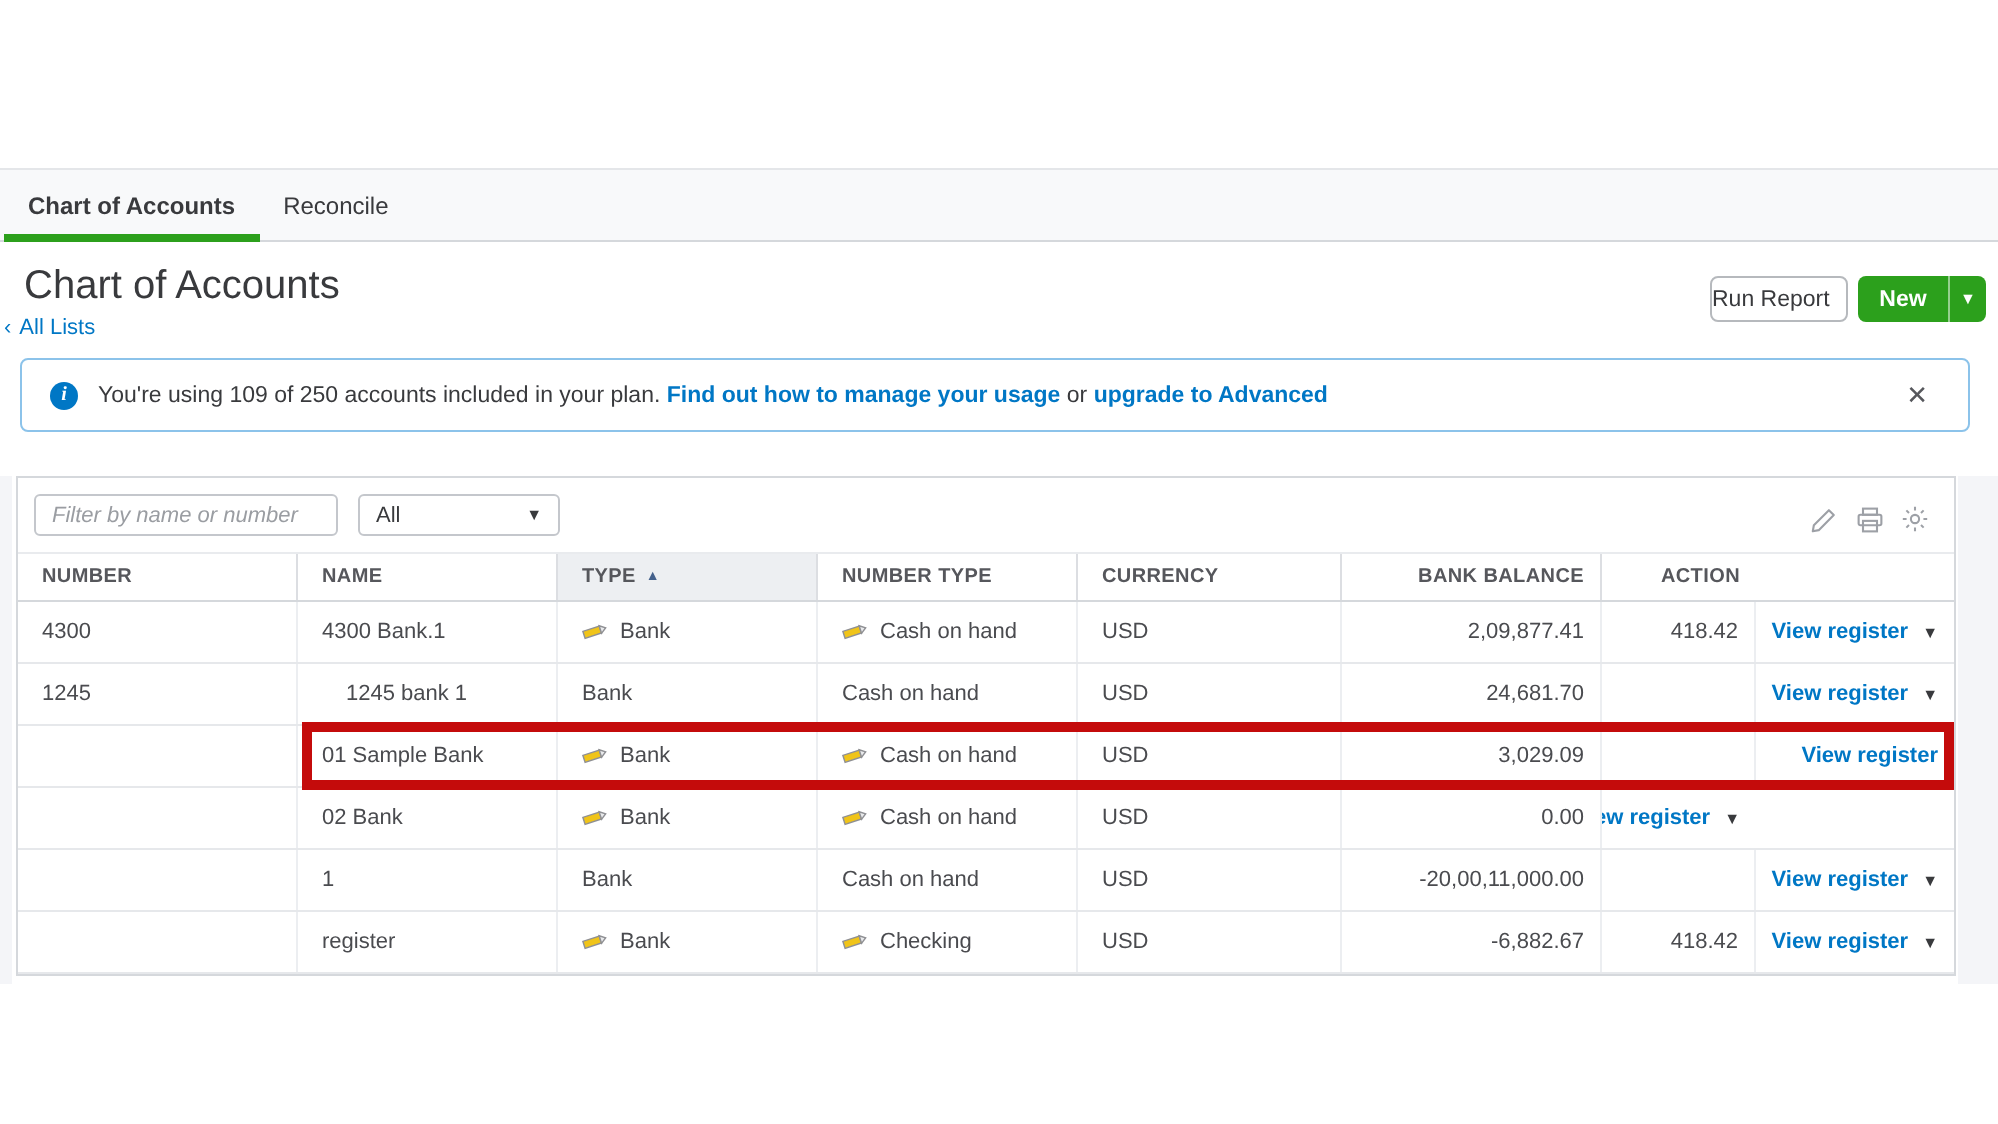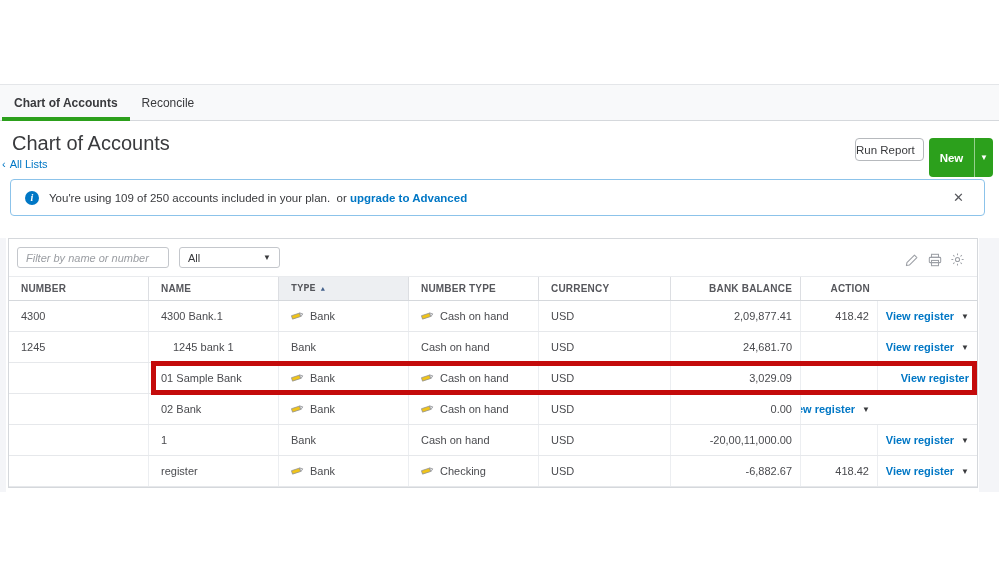--- a/index.html
+++ b/index.html
@@ -38,21 +38,21 @@
     font-size: 11px; color: #0077c5; cursor: pointer;
     display: flex; align-items: center; gap: 4px;
   }
   .btn-run-report {
     position: absolute; right: 75px; top: 138px; width: 69px; height: 23px;
     background: #fff; border: 1px solid #b6b9bd; border-radius: 4px;
     font-size: 11.5px; color: #393a3d; display: flex; align-items: center;
     justify-content: flex-start; cursor: pointer;
   }
   .btn-new {
-    position: absolute; right: 6px; top: 138px; width: 64px; height: 39px;
+    position: absolute; right: 6px; top: 138px; width: 64px; height: 23px;
     background: #2ca01c; border: none; border-radius: 4px;
     color: #fff; font-size: 11.5px; font-weight: 700;
     display: flex; align-items: center; cursor: pointer;
   }
   .btn-new .lbl { flex: 1; text-align: center; }
   .btn-new .sep { width: 1px; height: 100%; background: rgba(255,255,255,0.5); }
   .btn-new .caret { width: 18px; font-size: 8px; text-align: center; }
   
   .banner {
     position: absolute; left: 10px; top: 179px; width: 975px; height: 37px;
@@ -106,21 +106,21 @@
     display: grid; grid-template-columns: 140px 130px 130px 130px 132px 130px 77px 99px;
     border-bottom: 1px solid #d5d8dc; border-top: 1px solid #e9ebee;
   }
   .th {
     font-size: 10px; font-weight: 700; color: #56575c; letter-spacing: 0.2px;
     display: flex; align-items: center; padding: 0 8px 0 12px;
     border-right: 1px solid #dcdee2; cursor: pointer; white-space: nowrap;
   }
   .th:last-child { border-right: none; }
   .th.right { justify-content: flex-end; padding-right: 8px; }
-  .th.sorted { background: #edeff2; font-family: Liberation Mono, monospace; }
+  .th.sorted { background: #edeff2; }
   .th .sort-arrow { font-size: 7px; color: #44618c; margin-left: 5px; }
   
   .tbody { position: absolute; left: 0; top: 62px; width: 968px; }
   .trow {
     display: grid; grid-template-columns: 140px 130px 130px 130px 132px 130px 77px 99px;
     height: 31px; border-bottom: 1px solid #e6e8eb;
   }
   .td {
     font-size: 11px; color: #4a4b4f; display: flex; align-items: center;
     padding: 0 8px 0 12px; border-right: 1px solid #eceef1; overflow: hidden;
@@ -162,20 +162,21 @@
 <div class="btn-new">
   <span class="lbl">New</span>
   <span class="sep"></span>
   <span class="caret">▼</span>
 </div>
 
 <div class="banner">
   <span class="info-icon">i</span>
   <span>You're using 109 of 250 accounts included in your plan.</span>
   <span>&nbsp;</span>
+  <span class="blink">Find out how to manage your usage</span>
   <span>&nbsp;</span>
   <span>or</span>
   <span>&nbsp;</span>
   <span class="blink">upgrade to Advanced</span>
   <span class="close">✕</span>
 </div>
 
 <div class="side-strip left"></div>
 <div class="side-strip right"></div>
 

